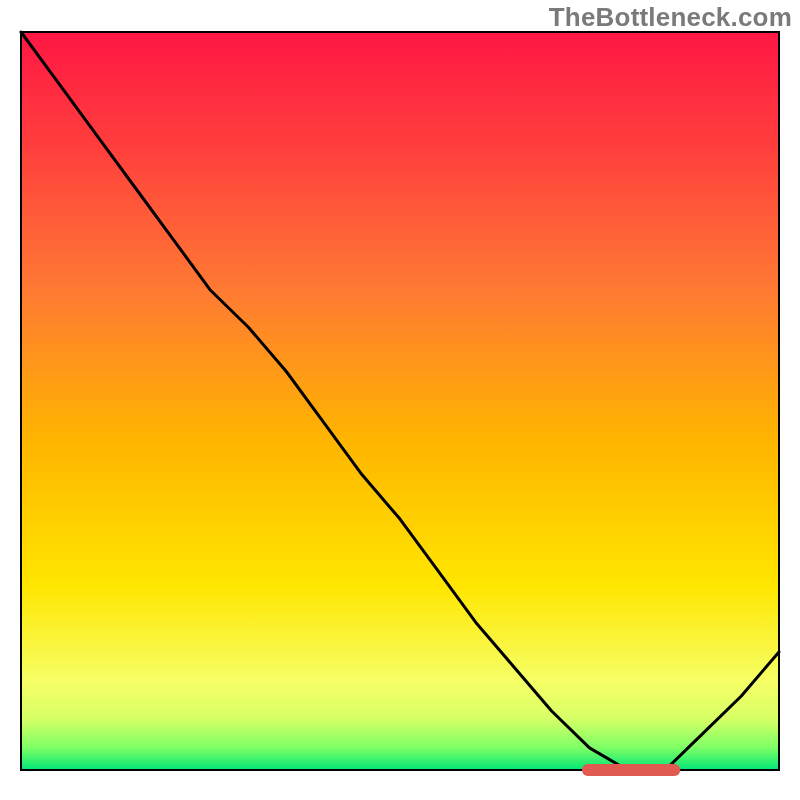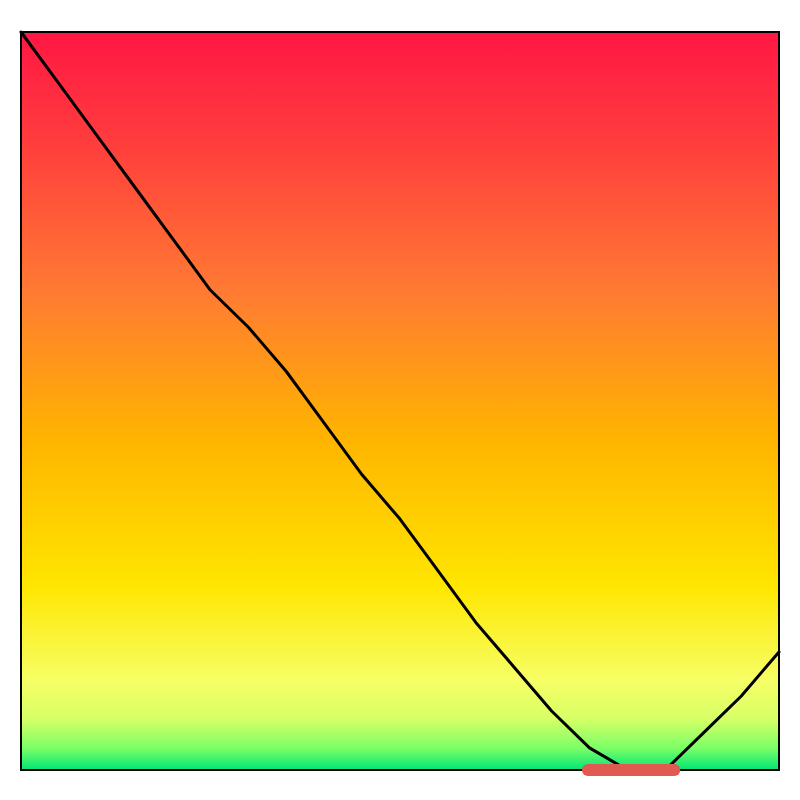--- a/index.html
+++ b/index.html
@@ -31,20 +31,21 @@
     left: 0;
     top: 0;
     width: 800px;
     height: 800px;
   }
 </style>
 </head>
 <body>
 <div class="stage">
 
+  <div class="watermark">TheBottleneck.com</div>
 
   <svg class="chart" viewBox="0 0 800 800" preserveAspectRatio="none">
     <defs>
       <linearGradient id="bg-grad" x1="0" y1="0" x2="0" y2="1">
           <stop offset="0.0%" stop-color="#ff1744"></stop>
           <stop offset="15.0%" stop-color="#ff3d3d"></stop>
           <stop offset="35.0%" stop-color="#ff7a33"></stop>
           <stop offset="55.0%" stop-color="#ffb400"></stop>
           <stop offset="75.0%" stop-color="#ffe600"></stop>
           <stop offset="88.0%" stop-color="#f6ff66"></stop>

